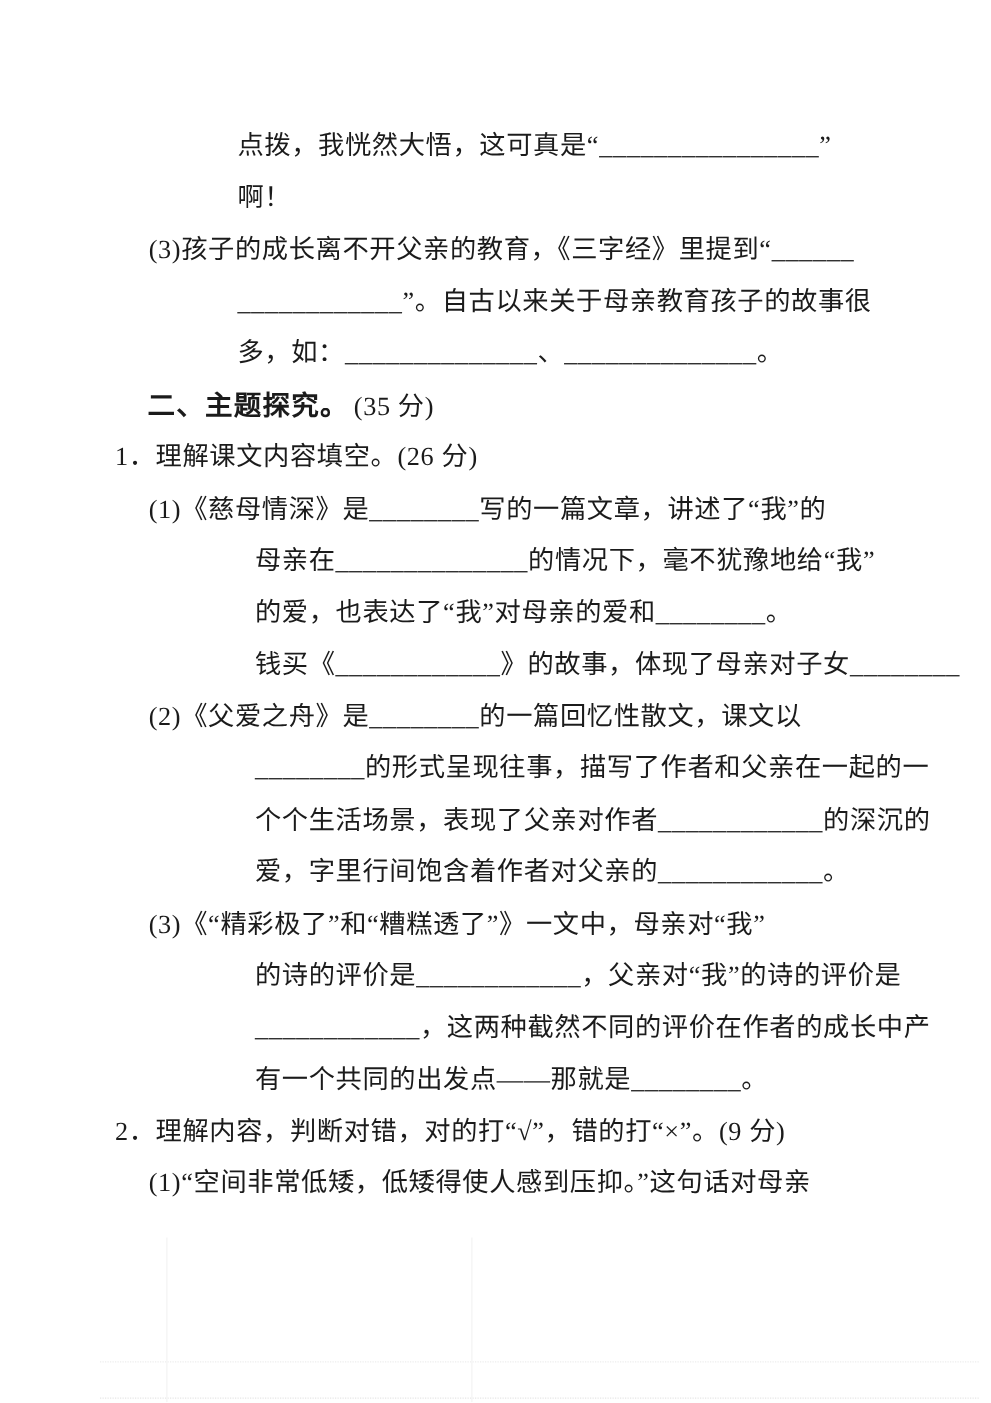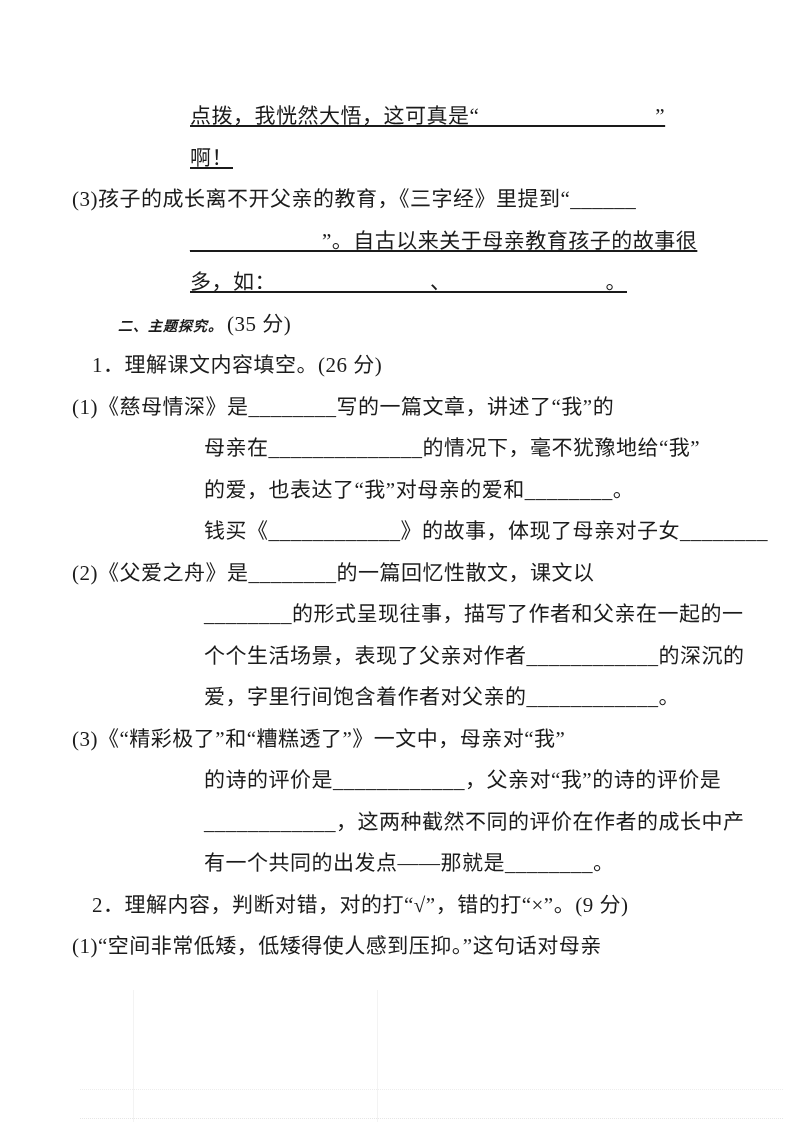--- a/index.html
+++ b/index.html
@@ -25,30 +25,29 @@
   .line {
     height: 41.5px;
     line-height: 41.5px;
     font-size: 21px;
     white-space: nowrap;
     letter-spacing: 0.5px;
   }
   
   .ind-section { padding-left: 118px; }
   .ind-num     { padding-left: 92px; }
-  .ind-item    { padding-left: 72px; }
-  .ind-cont1   { padding-left: 190px; text-decoration: underline; }
+  .ind-item    { padding-left: 119px; }
+  .ind-cont1   { padding-left: 190px; }
   .ind-cont2   { padding-left: 204px; }
 
   .sec-title {
     font-family: "Liberation Sans", "DejaVu Sans", sans-serif;
     font-weight: 700;
-    font-size: 14px;
+    font-size: 22px;
     letter-spacing: 1px;
-    font-style: italic;
   }
   .sec-score {
     font-size: 21px;
     margin-left: 4px;
   }
 
   
   .artifact-h {
     position: absolute;
     left: 80px;

